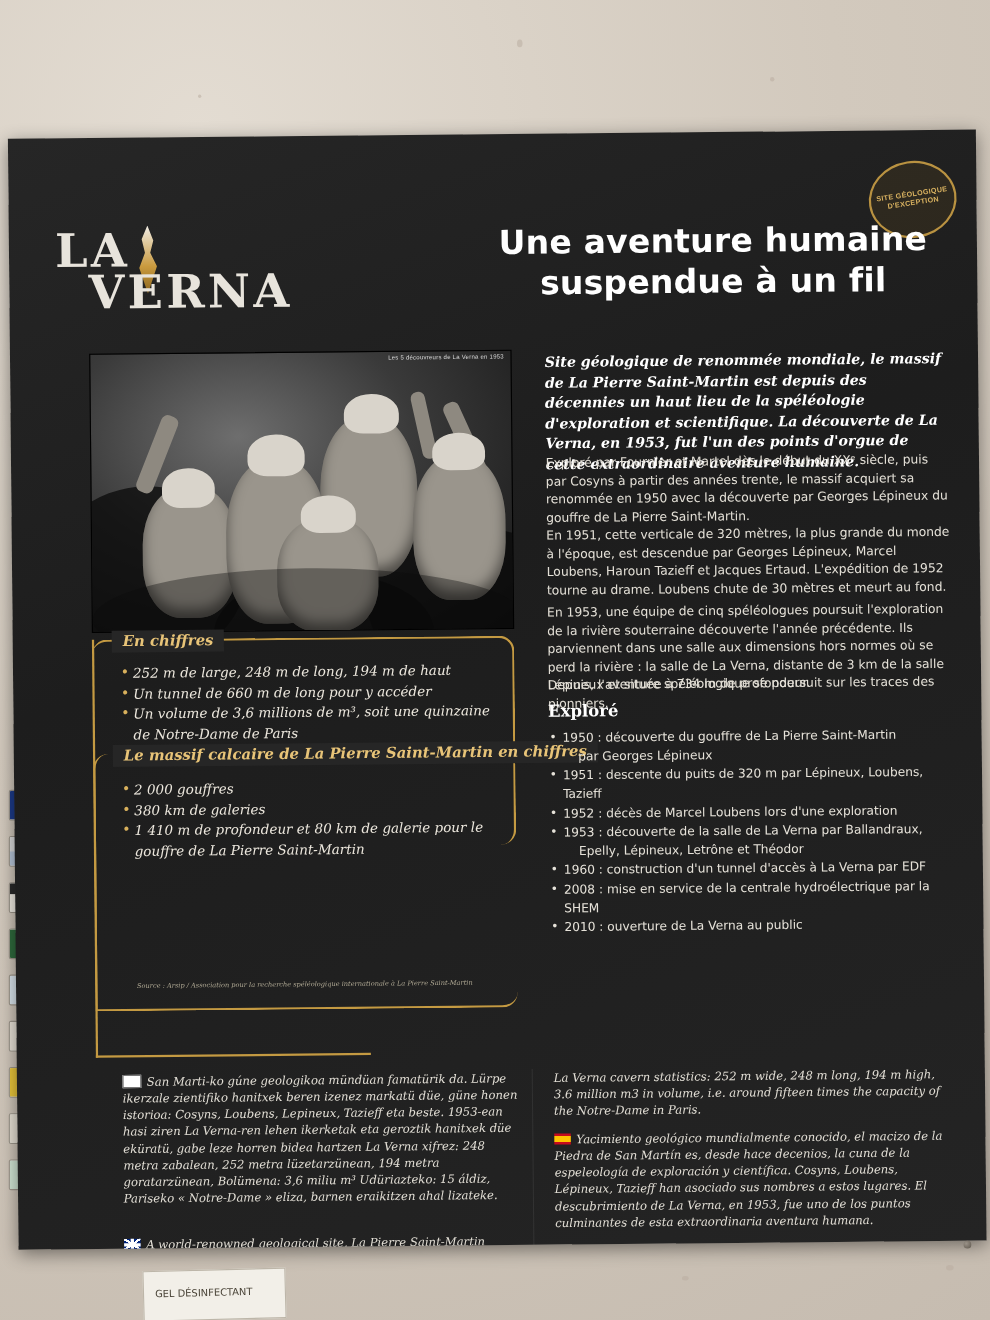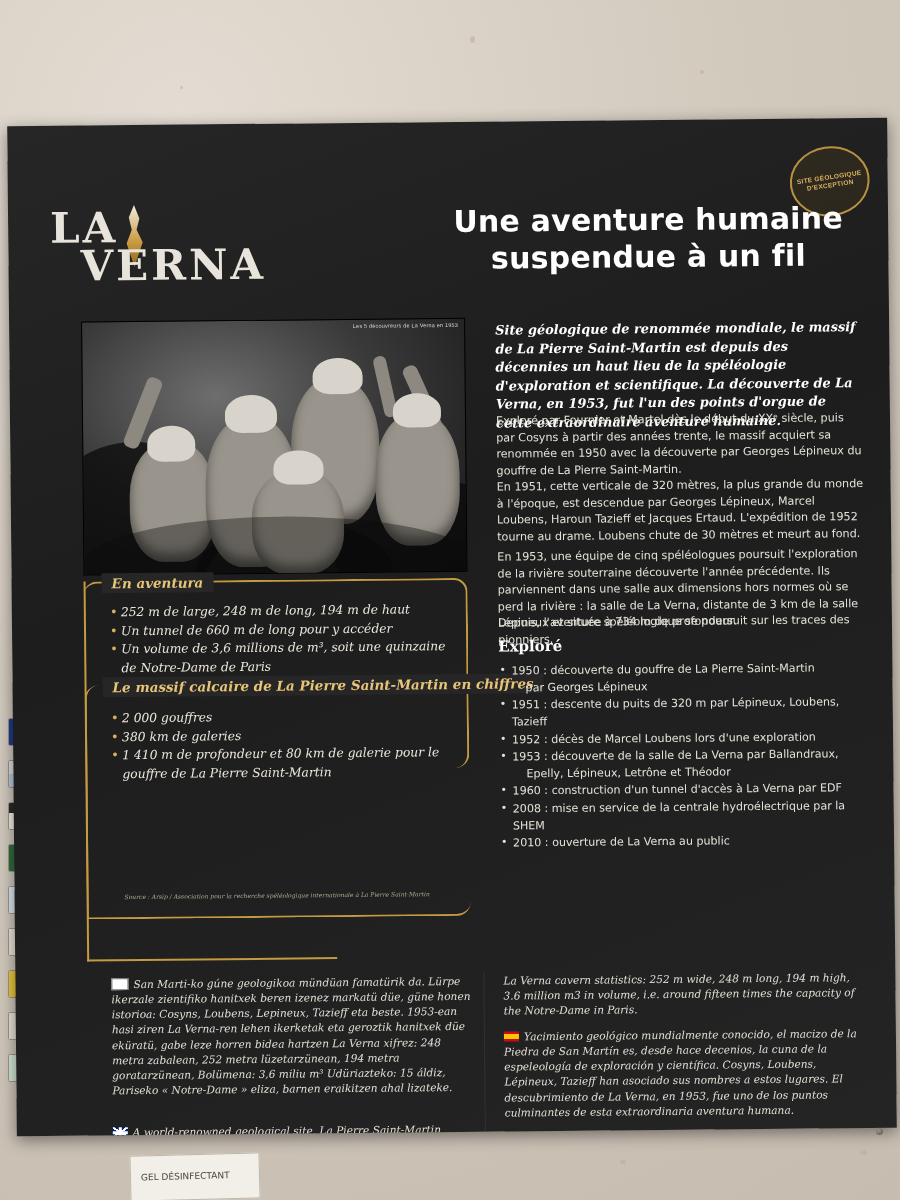--- a/index.html
+++ b/index.html
@@ -456,21 +456,21 @@
 
       <div class="dark-blob" style="left:0;top:196px;width:390px;height:90px;opacity:.5;"></div>
       <div class="photo-caption">Les 5 découvreurs de La Verna en 1953</div>
     </div>
 
     <div class="gold-frame box-chiffres"></div>
     <div class="gold-frame box-massif"></div>
     <div class="gold-vert"></div>
     <div class="gold-foot"></div>
 
-    <div class="heading-tab" style="left:90px;top:448px;">En aventura</div>
+    <div class="heading-tab" style="left:90px;top:448px;">En chiffres</div>
     <ul class="bullet-list" style="left:96px;top:478px;width:350px;">
       <li>252 m de large, 248 m de long, 194 m de haut</li>
       <li>Un tunnel de 660 m de long pour y accéder</li>
       <li>Un volume de 3,6 millions de m³, soit une quinzaine de Notre-Dame de Paris</li>
     </ul>
 
     <div class="heading-tab" style="left:90px;top:552px;">Le massif calcaire de La Pierre Saint-Martin en chiffres</div>
     <ul class="bullet-list" style="left:96px;top:584px;width:340px;">
       <li>2 000 gouffres</li>
       <li>380 km de galeries</li>

